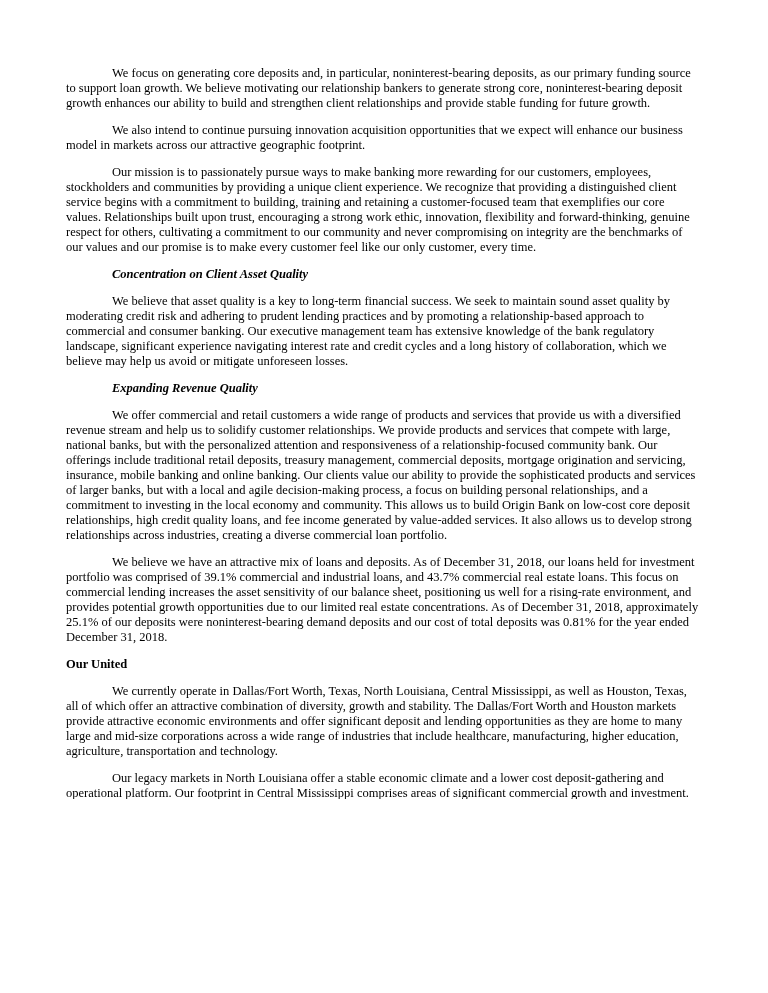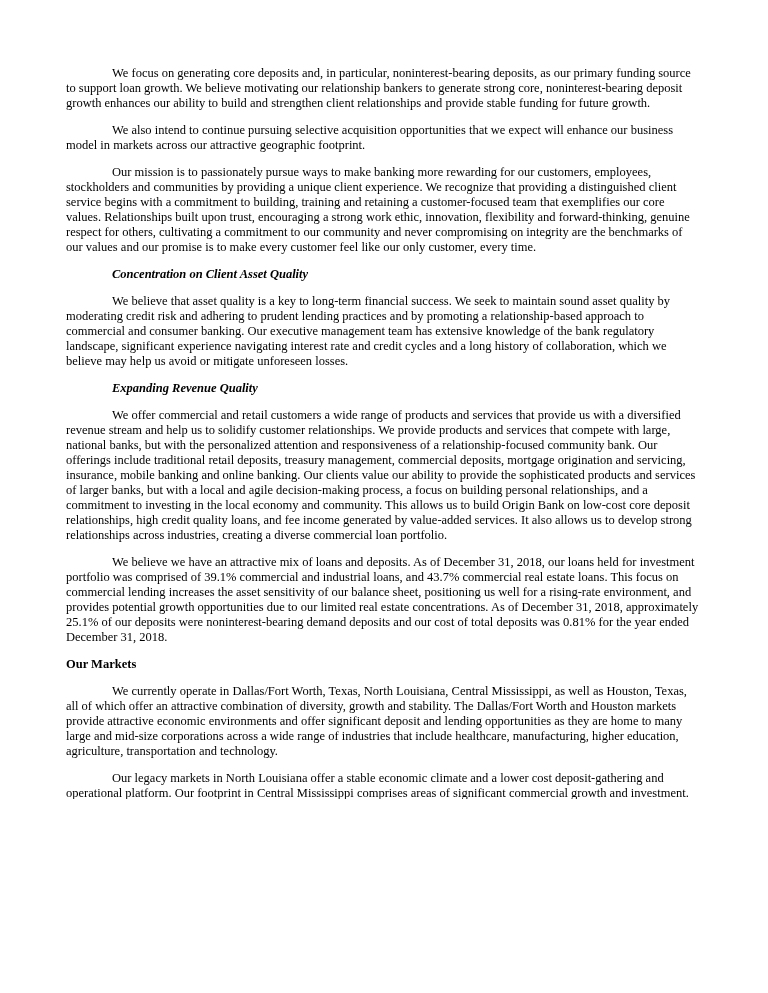--- a/index.html
+++ b/index.html
@@ -48,36 +48,36 @@
     line-height: 15px;
   }
 </style>
 </head>
 <body>
 
 <div class="page">
 
   <p class="para">We focus on generating core deposits and, in particular, noninterest-bearing deposits, as our primary funding source to support loan growth. We believe motivating our relationship bankers to generate strong core, noninterest-bearing deposit growth enhances our ability to build and strengthen client relationships and provide stable funding for future growth.</p>
 
-  <p class="para">We also intend to continue pursuing selective acquisition opportunities that we expect will enhance our business model in markets across our attractive geographic footprint.</p>
+  <p class="para">We also intend to continue pursuing innovation acquisition opportunities that we expect will enhance our business model in markets across our attractive geographic footprint.</p>
 
 
   <p class="para">Our mission is to passionately pursue ways to make banking more rewarding for our customers, employees, stockholders and communities by providing a unique client experience. We recognize that providing a distinguished client service begins with a commitment to building, training and retaining a customer-focused team that exemplifies our core values. Relationships built upon trust, encouraging a strong work ethic, innovation, flexibility and forward-thinking, genuine respect for others, cultivating a commitment to our community and never compromising on integrity are the benchmarks of our values and our promise is to make every customer feel like our only customer, every time.</p>
 
   <h3 class="heading-italic">Concentration on Client Asset Quality</h3>
 
   <p class="para">We believe that asset quality is a key to long-term financial success. We seek to maintain sound asset quality by moderating credit risk and adhering to prudent lending practices and by promoting a relationship-based approach to commercial and consumer banking. Our executive management team has extensive knowledge of the bank regulatory landscape, significant experience navigating interest rate and credit cycles and a long history of collaboration, which we believe may help us avoid or mitigate unforeseen losses.</p>
 
   <h3 class="heading-italic">Expanding Revenue Quality</h3>
 
   <p class="para">We offer commercial and retail customers a wide range of products and services that provide us with a diversified revenue stream and help us to solidify customer relationships. We provide products and services that compete with large, national banks, but with the personalized attention and responsiveness of a relationship-focused community bank. Our offerings include traditional retail deposits, treasury management, commercial deposits, mortgage origination and servicing, insurance, mobile banking and online banking. Our clients value our ability to provide the sophisticated products and services of larger banks, but with a local and agile decision-making process, a focus on building personal relationships, and a commitment to investing in the local economy and community. This allows us to build Origin Bank on low-cost core deposit relationships, high credit quality loans, and fee income generated by value-added services. It also allows us to develop strong relationships across industries, creating a diverse commercial loan portfolio.</p>
 
   <p class="para">We believe we have an attractive mix of loans and deposits. As of December 31, 2018, our loans held for investment portfolio was comprised of 39.1% commercial and industrial loans, and 43.7% commercial real estate loans. This focus on commercial lending increases the asset sensitivity of our balance sheet, positioning us well for a rising-rate environment, and provides potential growth opportunities due to our limited real estate concentrations. As of December 31, 2018, approximately 25.1% of our deposits were noninterest-bearing demand deposits and our cost of total deposits was 0.81% for the year ended December 31, 2018.</p>
 
-  <h2 class="heading-bold">Our Markets</h2>
+  <h2 class="heading-bold">Our United</h2>
 
   <p class="para">We currently operate in Dallas/Fort Worth, Texas, North Louisiana, Central Mississippi, as well as Houston, Texas, all of which offer an attractive combination of diversity, growth and stability. The Dallas/Fort Worth and Houston markets provide attractive economic environments and offer significant deposit and lending opportunities as they are home to many large and mid-size corporations across a wide range of industries that include healthcare, manufacturing, higher education, agriculture, transportation and technology.</p>
 
   <p class="para">Our legacy markets in North Louisiana offer a stable economic climate and a lower cost deposit-gathering and operational platform. Our footprint in Central Mississippi comprises areas of significant commercial growth and investment. We believe all of our markets consist of vibrant areas of the United States with favorable business climates and significant population and employment growth.</p>
 
   <div class="page-number">5</div>
 
 </div>
 
 </body></html>

